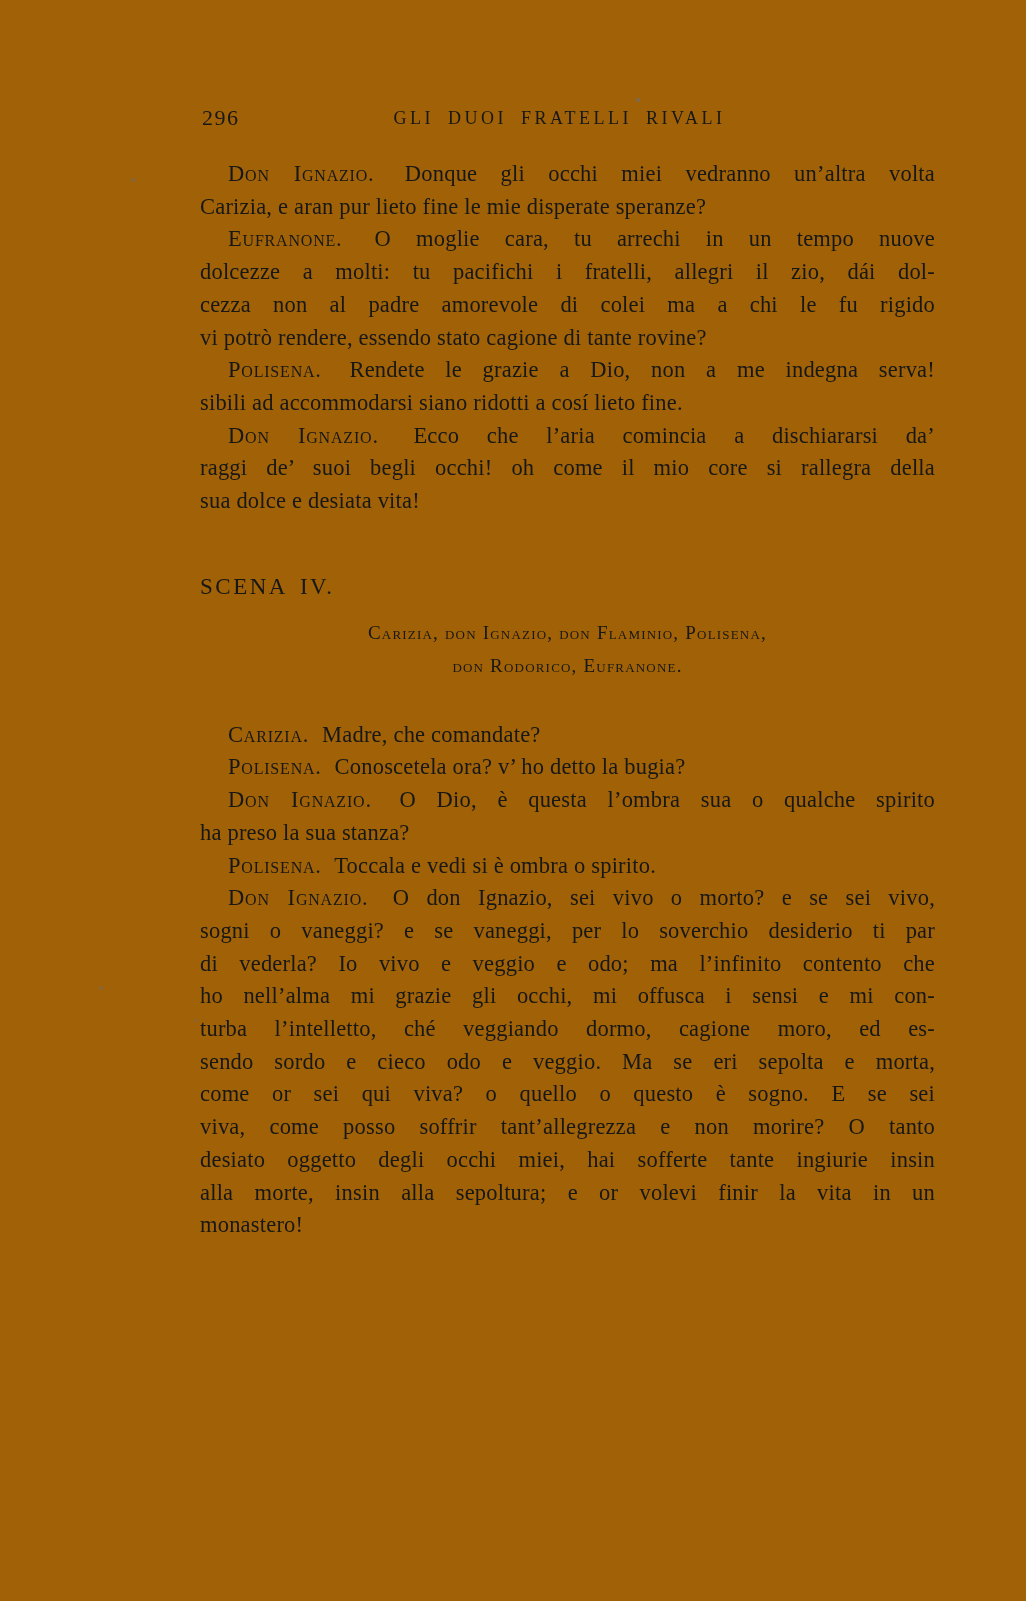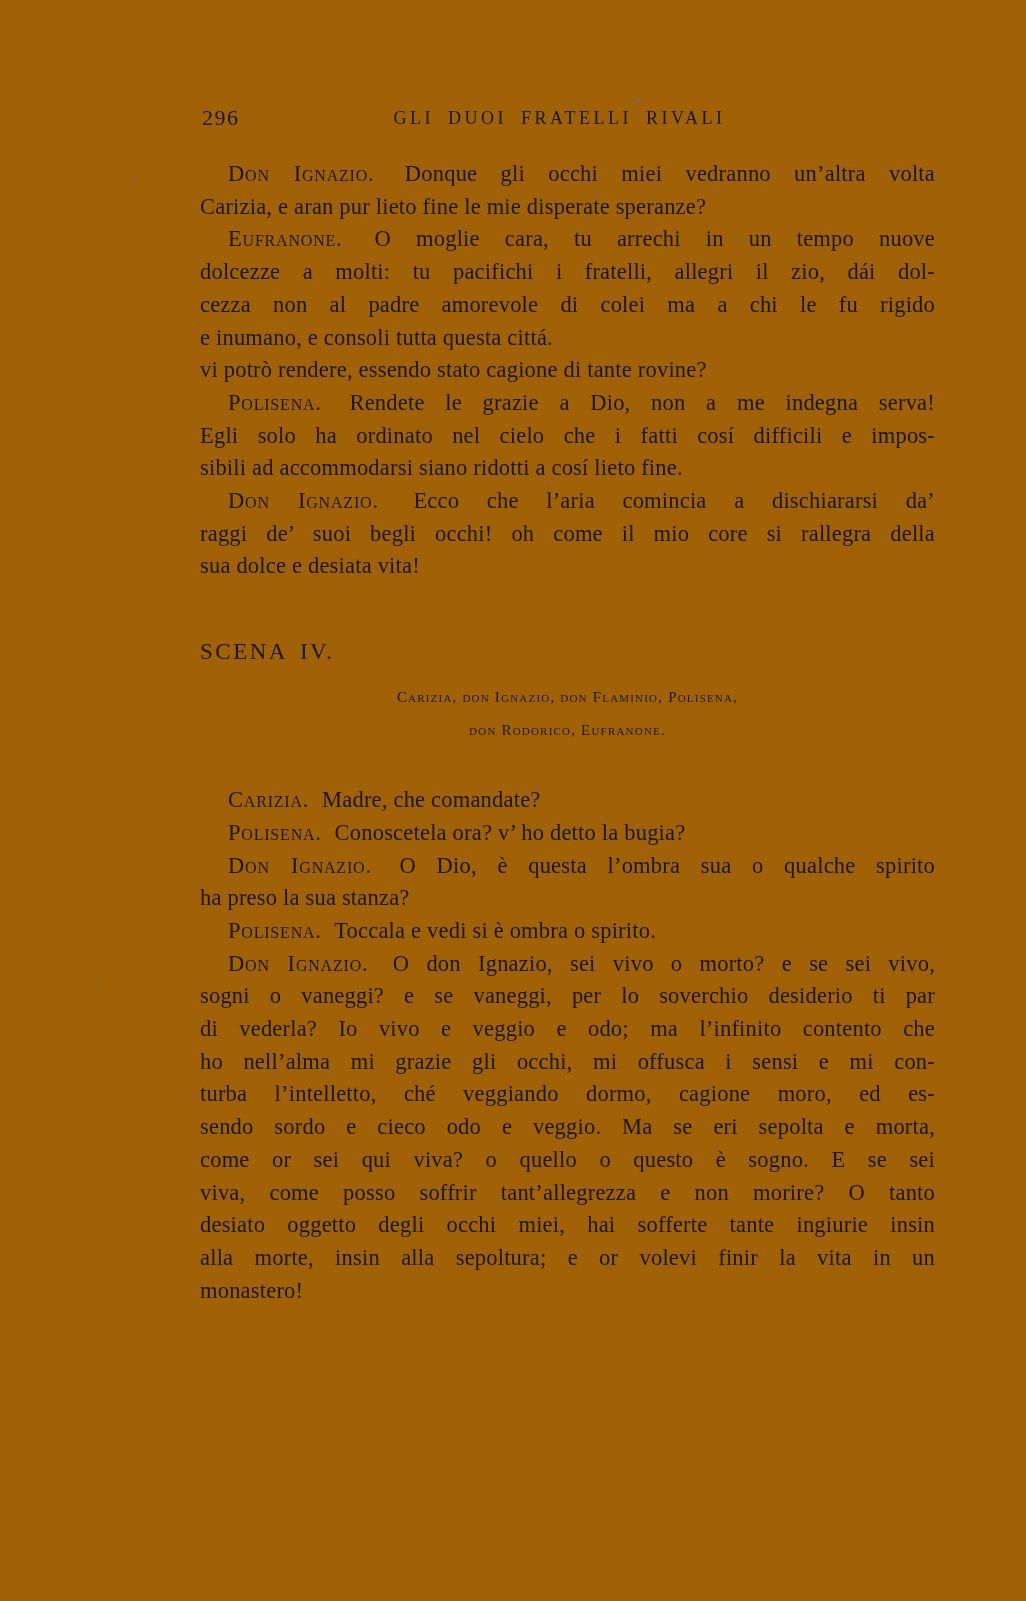--- a/index.html
+++ b/index.html
@@ -72,21 +72,21 @@
     word-spacing: 5px;
   }
   .character-list {
     margin-top: 12px;
     margin-bottom: 37px;
     line-height: 33px;
   }
   .char-line {
     text-align: center;
     font-variant: small-caps;
-    font-size: 15px;
+    font-size: 19px;
     letter-spacing: 1.2px;
   }
   
   .speck {
     position: absolute;
     background: #6e6e6a;
     border-radius: 50%;
   }
   .speck-1 { left: 636px; top: 98px;  width: 4px; height: 4px; opacity: .8; }
   .speck-2 { left: 131px; top: 178px; width: 4px; height: 4px; opacity: .55; }
@@ -105,28 +105,26 @@
 
   <div class="text-body" id="text-body">
       <div class="paragraph dialogue">
         <div class="line first"><span class="speaker">Don Ignazio.</span> <span class="line-text">Donque gli occhi miei vedranno un’altra volta</span></div>
         <div class="line last">Carizia, e aran pur lieto fine le mie disperate speranze?</div>
       </div>
       <div class="paragraph dialogue">
         <div class="line first"><span class="speaker">Eufranone.</span> <span class="line-text">O moglie cara, tu arrechi in un tempo nuove</span></div>
         <div class="line">dolcezze a molti: tu pacifichi i fratelli, allegri il zio, dái dol-</div>
         <div class="line">cezza non al padre amorevole di colei ma a chi le fu rigido</div>
-        <div class="line last">e inumano, e consoli tutta questa cittá.</div>
       </div>
       <div class="paragraph dialogue">
         <div class="line last">vi potrò rendere, essendo stato cagione di tante rovine?</div>
       </div>
       <div class="paragraph dialogue">
         <div class="line first"><span class="speaker">Polisena.</span> <span class="line-text">Rendete le grazie a Dio, non a me indegna serva!</span></div>
-        <div class="line">Egli solo ha ordinato nel cielo che i fatti cosí difficili e impos-</div>
         <div class="line last">sibili ad accommodarsi siano ridotti a cosí lieto fine.</div>
       </div>
       <div class="paragraph dialogue">
         <div class="line first"><span class="speaker">Don Ignazio.</span> <span class="line-text">Ecco che l’aria comincia a dischiararsi da’</span></div>
         <div class="line">raggi de’ suoi begli occhi! oh come il mio core si rallegra della</div>
         <div class="line last">sua dolce e desiata vita!</div>
       </div>
       <div class="scene-heading">SCENA IV.</div>
       <div class="character-list">
         <div class="char-line">Carizia, don Ignazio, don Flaminio, Polisena,</div>

